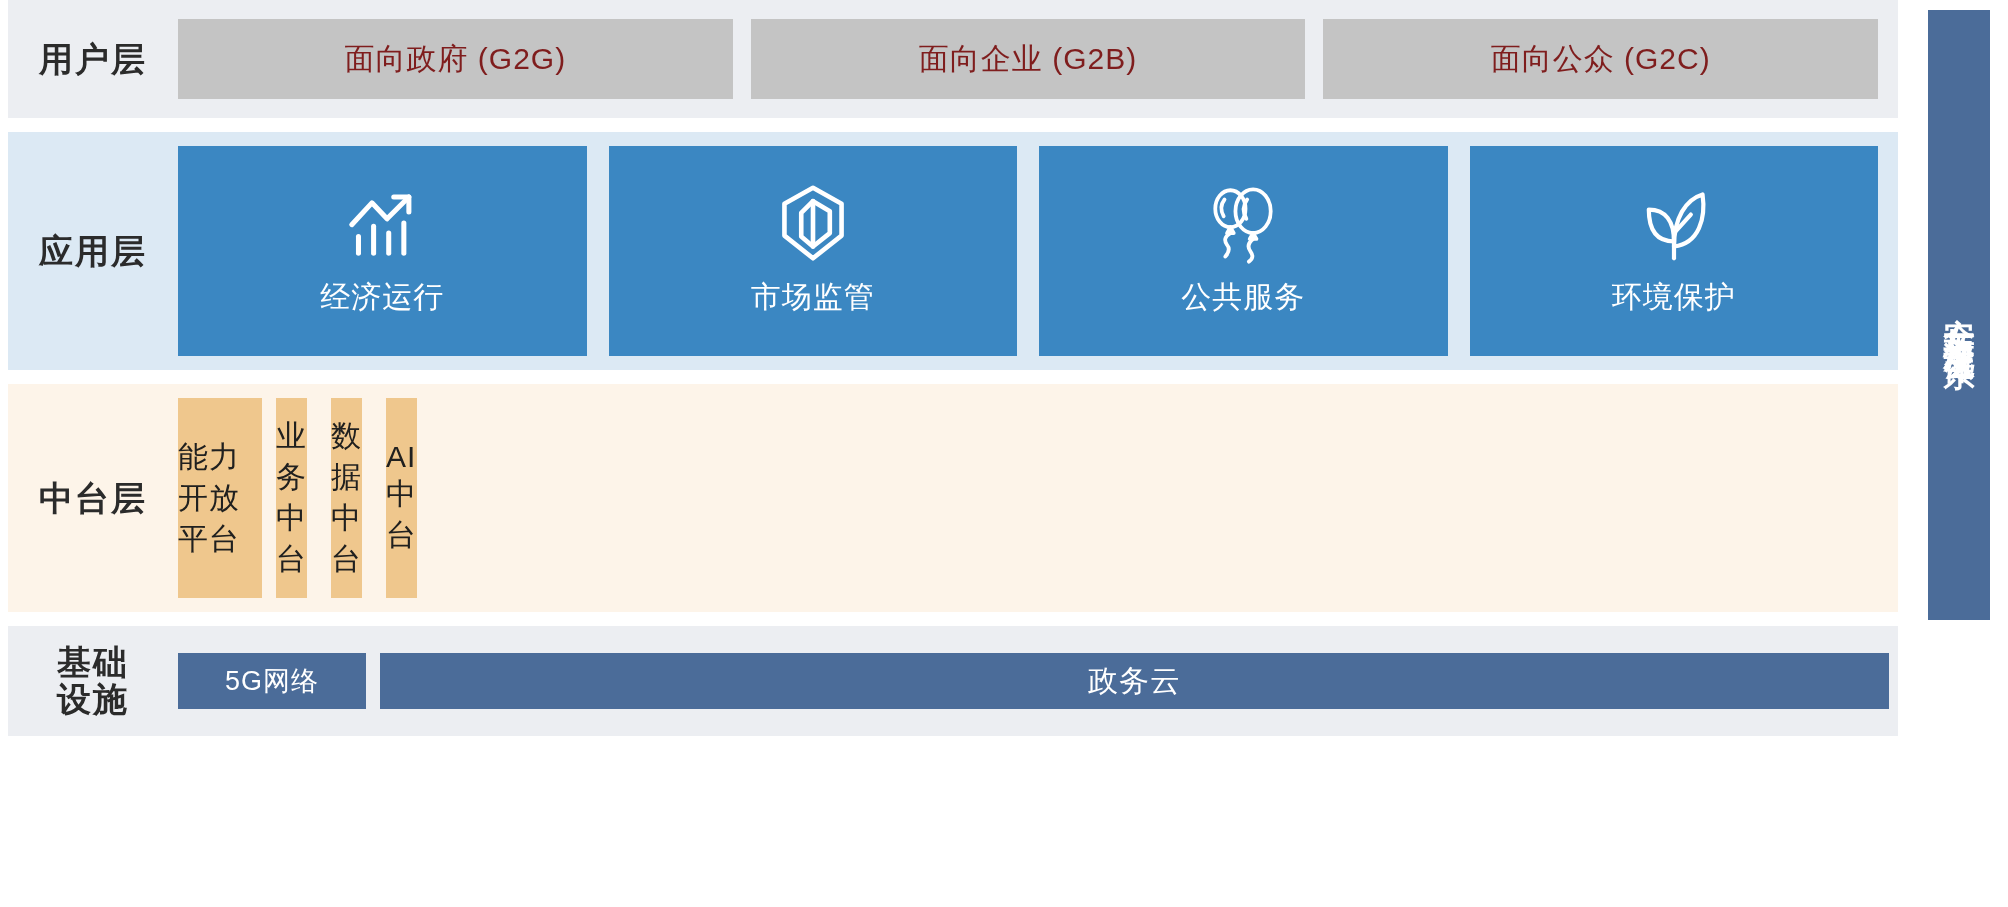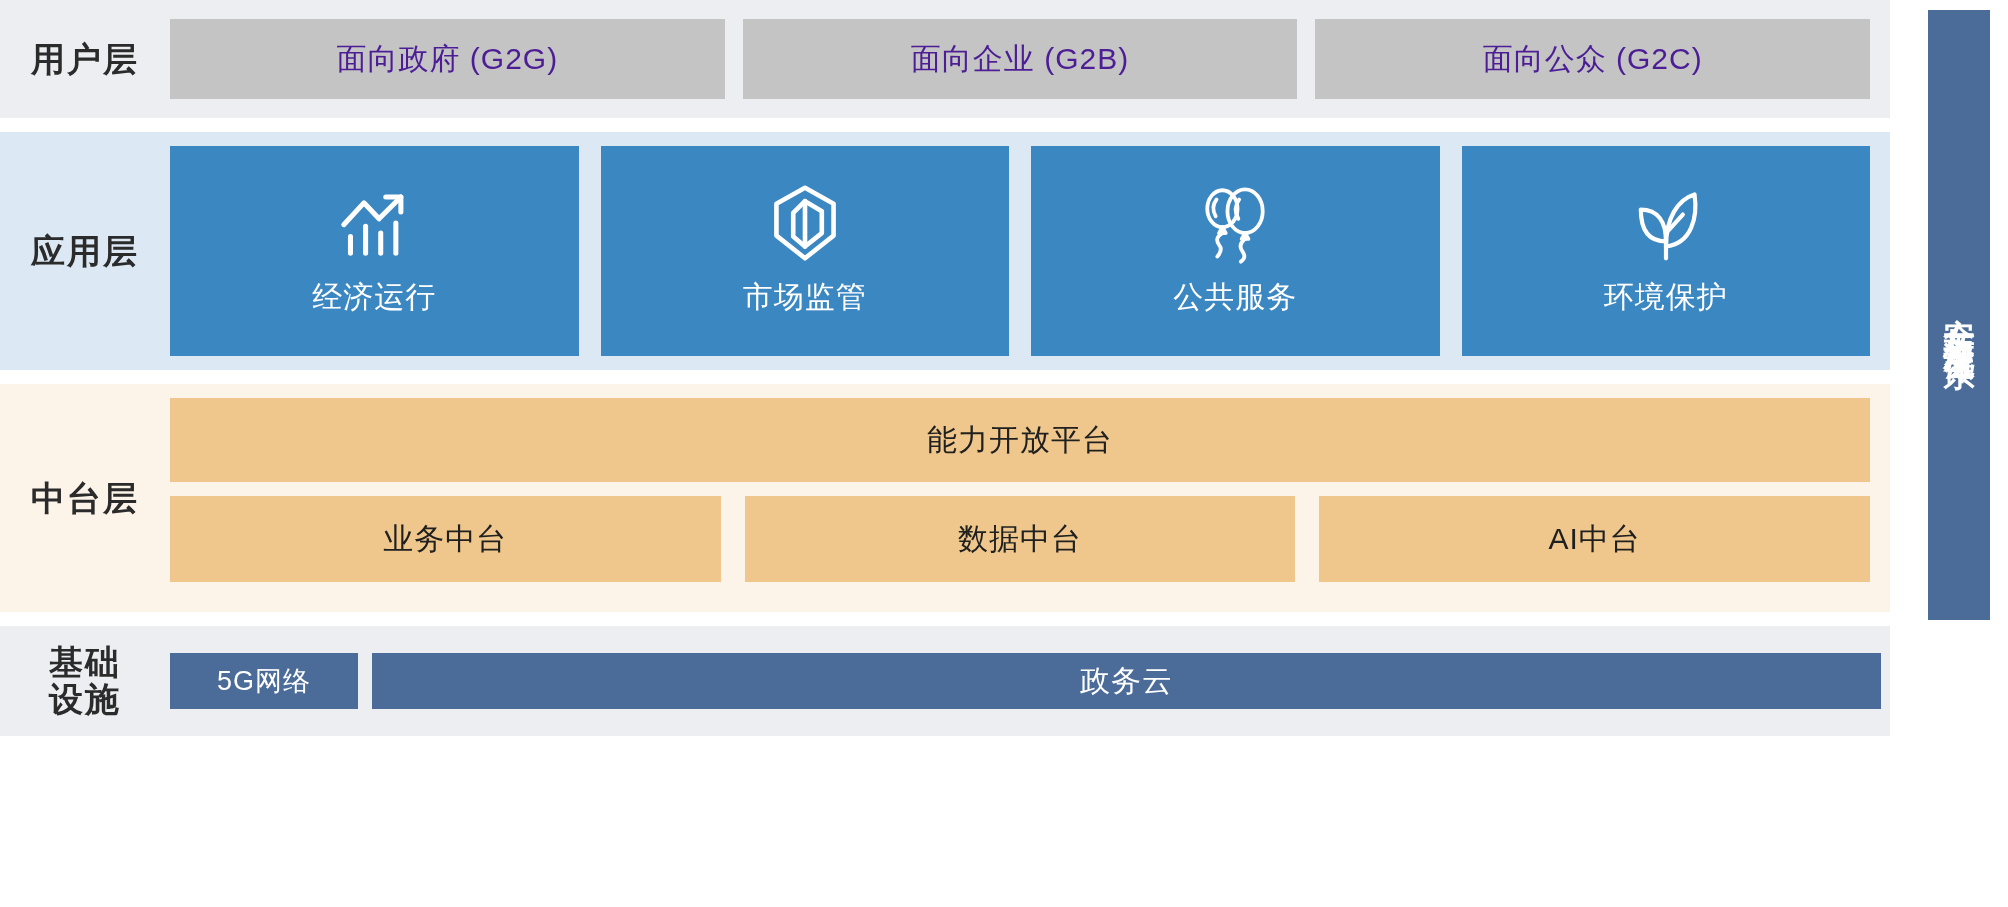--- a/index.html
+++ b/index.html
@@ -16,21 +16,21 @@
     width: 2008px;
     height: 907px;
     background: #ffffff;
     box-sizing: border-box;
     overflow: hidden;
   }
 
   
   .stack {
     position: absolute;
-    left: 0px;
+    left: 8px;
     top: 0px;
     width: 1890px;
     height: 907px;
     display: flex;
     flex-direction: column;
     gap: 14px;
     box-sizing: border-box;
   }
 
   .band {
@@ -68,21 +68,21 @@
     height: 80px;
     align-items: stretch;
   }
   .user-box {
     flex: 1 1 0;
     background: #c4c4c4;
     display: flex;
     align-items: center;
     justify-content: center;
     font-size: 30px;
-    color: #4c1d95;
+    color: #7f1d1d;
     letter-spacing: 1px;
   }
 
   
   .band-app {
     background: #dce9f4;
     height: 238px;
     padding-right: 20px;
   }
   .band-app .band-body {
@@ -118,21 +118,21 @@
   }
 
   
   .band-mid {
     background: #fdf4e9;
     height: 228px;
     padding-right: 20px;
     align-items: center;
   }
   .band-mid .band-body {
-    flex-direction: column;
+    flex-direction: row;
     gap: 14px;
     height: 200px;
   }
   .mid-top {
     flex: 0 0 84px;
     background: #efc78d;
     display: flex;
     align-items: center;
     justify-content: center;
     font-size: 30px;

